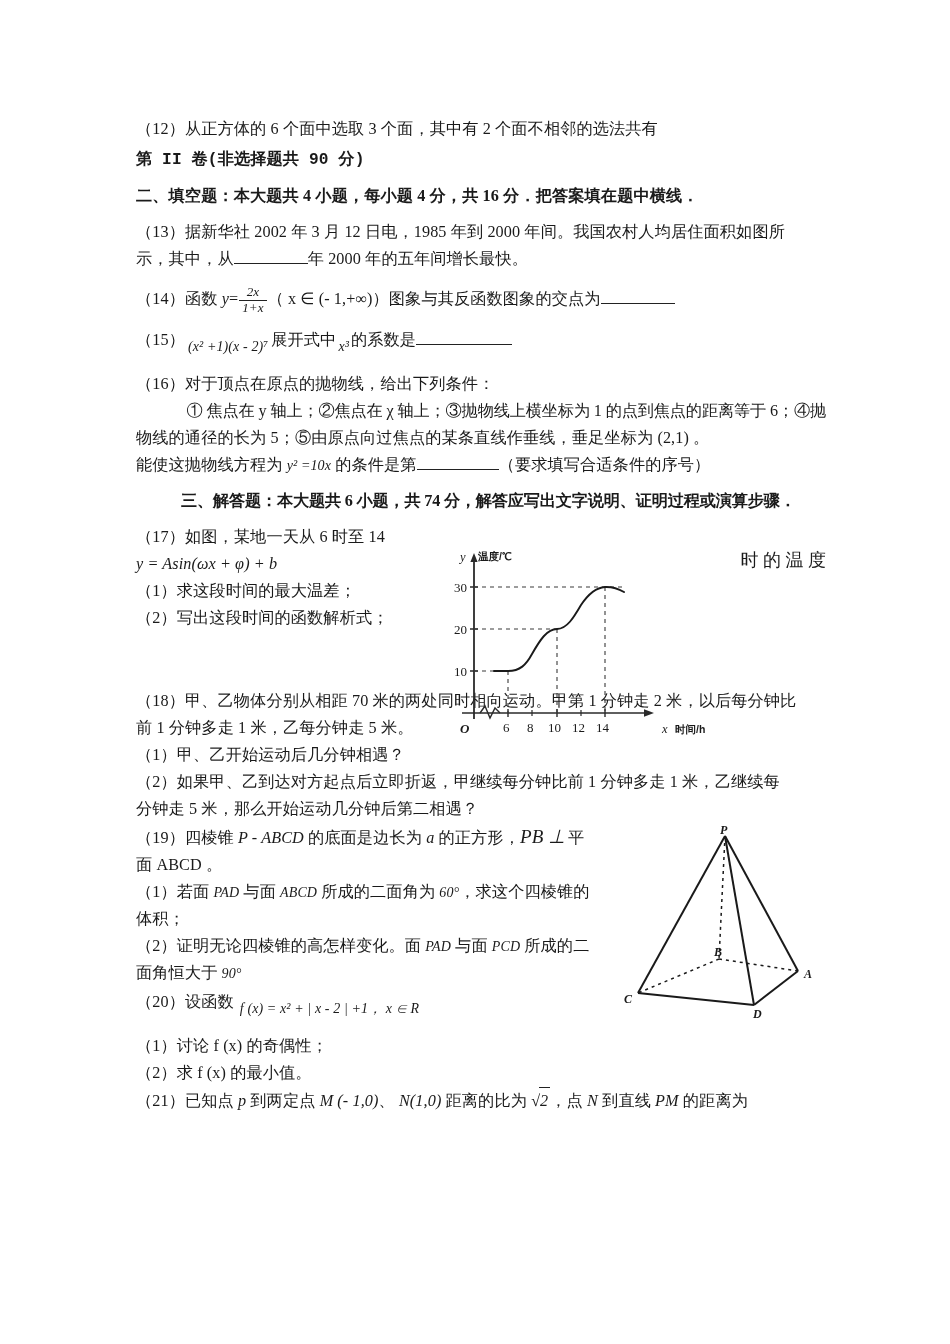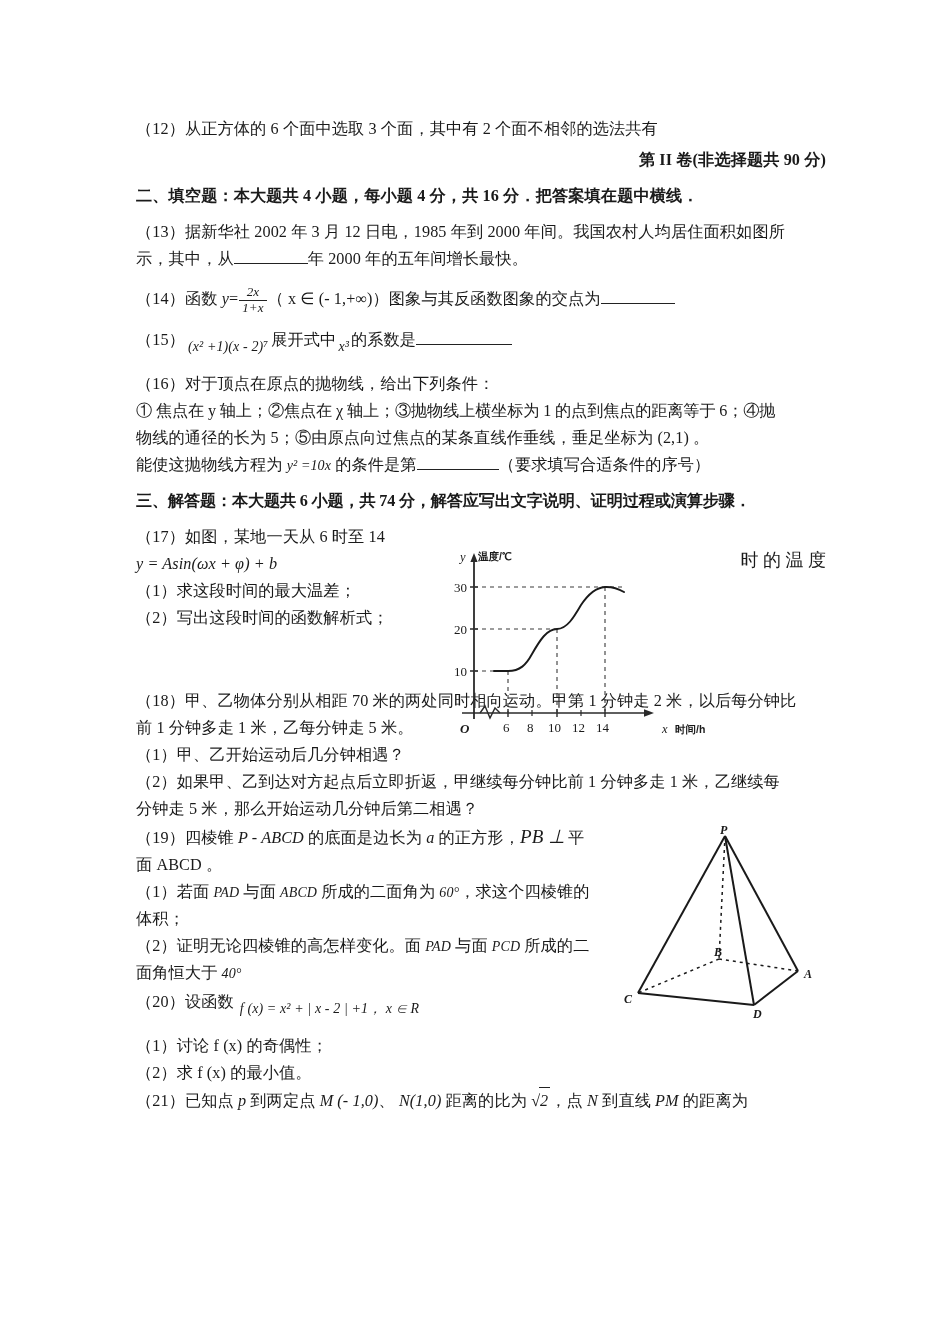--- a/index.html
+++ b/index.html
@@ -28,21 +28,21 @@
     top: 116px;
     width: 690px;
   }
   .line {
     font-size: 16.2px;
     line-height: 27px;
     letter-spacing: 0.1px;
     white-space: nowrap;
   }
   .bold { font-weight: bold; }
-  .center { text-align: right; }
+  .center { text-align: left; font-family: Liberation Mono, monospace; }
   .gap-sm { height: 9px; }
   .gap-xl { height: 56px; }
 
   
   .mi { font-style: italic; font-family: "Liberation Serif", serif; }
   .blank {
     display: inline-block;
     border-bottom: 1px solid #222;
     vertical-align: baseline;
   }
@@ -131,29 +131,29 @@
 
     <div class="gap-sm"></div>
 
     <div class="line" style="line-height:30px;">
       <span>（15）</span><span class="mi smallmath" style="display:inline-block;vertical-align:-6px;margin:0 3px;">(x² +1)(x - 2)⁷</span><span>展开式中</span><span class="mi smallmath" style="display:inline-block;vertical-align:-6px;margin:0 2px;">x³</span><span>的系数是</span><span class="blank b-long"></span>
     </div>
 
     <div class="gap-sm"></div>
 
     <div class="line">（16）对于顶点在原点的抛物线，给出下列条件：</div>
-    <div class="line" style="letter-spacing:-0.15px;">① 焦点在 y 轴上；②焦点在 χ 轴上；③抛物线上横坐标为 1 的点到焦点的距离等于 6；④抛</div>
+    <div class="line" style="letter-spacing:-0.15px;text-align:right;">① 焦点在 y 轴上；②焦点在 χ 轴上；③抛物线上横坐标为 1 的点到焦点的距离等于 6；④抛</div>
     <div class="line">物线的通径的长为 5；⑤由原点向过焦点的某条直线作垂线，垂足坐标为 (2,1) 。</div>
     <div class="line">
       <span>能使这抛物线方程为 </span><span class="mi smallmath">y² =10x</span><span> 的条件是第</span><span class="blank b-xlong"></span><span>（要求填写合适条件的序号）</span>
     </div>
 
     <div class="gap-sm"></div>
 
-    <div class="line bold" style="letter-spacing:-0.2px;">三、解答题：本大题共 6 小题，共 74 分，解答应写出文字说明、证明过程或演算步骤．</div>
+    <div class="line bold" style="letter-spacing:-0.2px;margin-left:45px;">三、解答题：本大题共 6 小题，共 74 分，解答应写出文字说明、证明过程或演算步骤．</div>
 
     <div class="gap-sm"></div>
 
     <div class="q17-block">
       <div class="q17-text">
         <div class="line">（17）如图，某地一天从 6 时至 14</div>
         <div class="line mi">y = Asin(ωx + φ) + b</div>
         <div class="line">（1）求这段时间的最大温差；</div>
         <div class="line">（2）写出这段时间的函数解析式；</div>
       </div>
@@ -226,21 +226,21 @@
         </div>
         <div class="line"><span class="mi" style="font-style:normal;">面 ABCD 。</span></div>
         <div class="line">
           <span>（1）若面 </span><span class="mi smallmath">PAD</span><span> 与面 </span><span class="mi smallmath">ABCD</span><span> 所成的二面角为 </span><span class="mi smallmath">60°</span><span>，求这个四棱锥的</span>
         </div>
         <div class="line">体积；</div>
         <div class="line">
           <span>（2）证明无论四棱锥的高怎样变化。面 </span><span class="mi smallmath">PAD</span><span> 与面 </span><span class="mi smallmath">PCD</span><span> 所成的二</span>
         </div>
         <div class="line">
-          <span>面角恒大于 </span><span class="mi smallmath">40°</span>
+          <span>面角恒大于 </span><span class="mi smallmath">90°</span>
         </div>
 
         <div class="line" style="line-height:30px;">
           <span>（20）设函数</span><span class="mi smallmath" style="display:inline-block;vertical-align:-6px;margin-left:6px;">f (x) = x² + | x - 2 | +1，  x ∈ R</span>
         </div>
         <div class="gap-sm"></div>
         <div class="line">（1）讨论 f (x) 的奇偶性；</div>
         <div class="line">（2）求 f (x) 的最小值。</div>
       </div>
 

